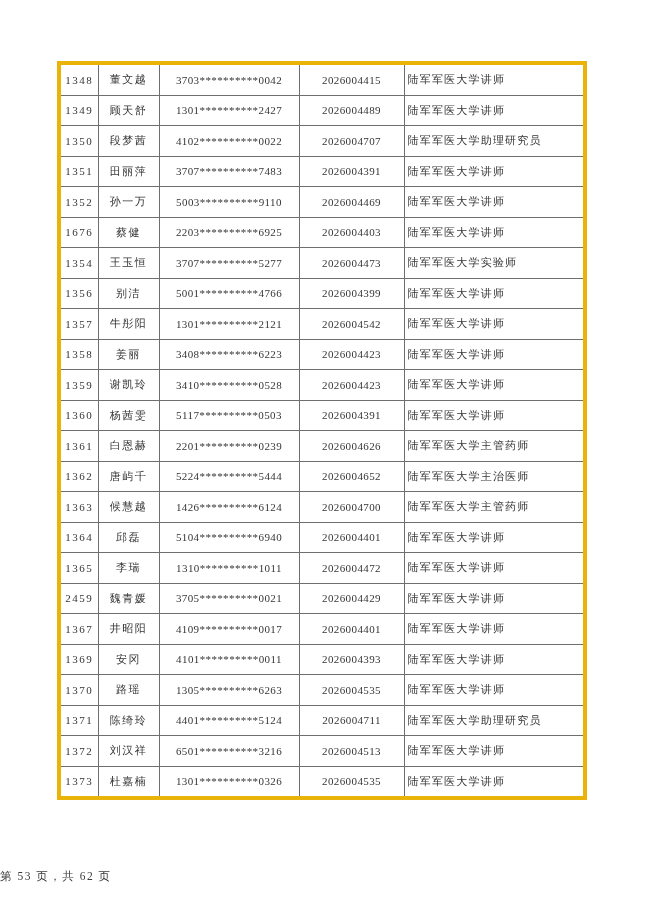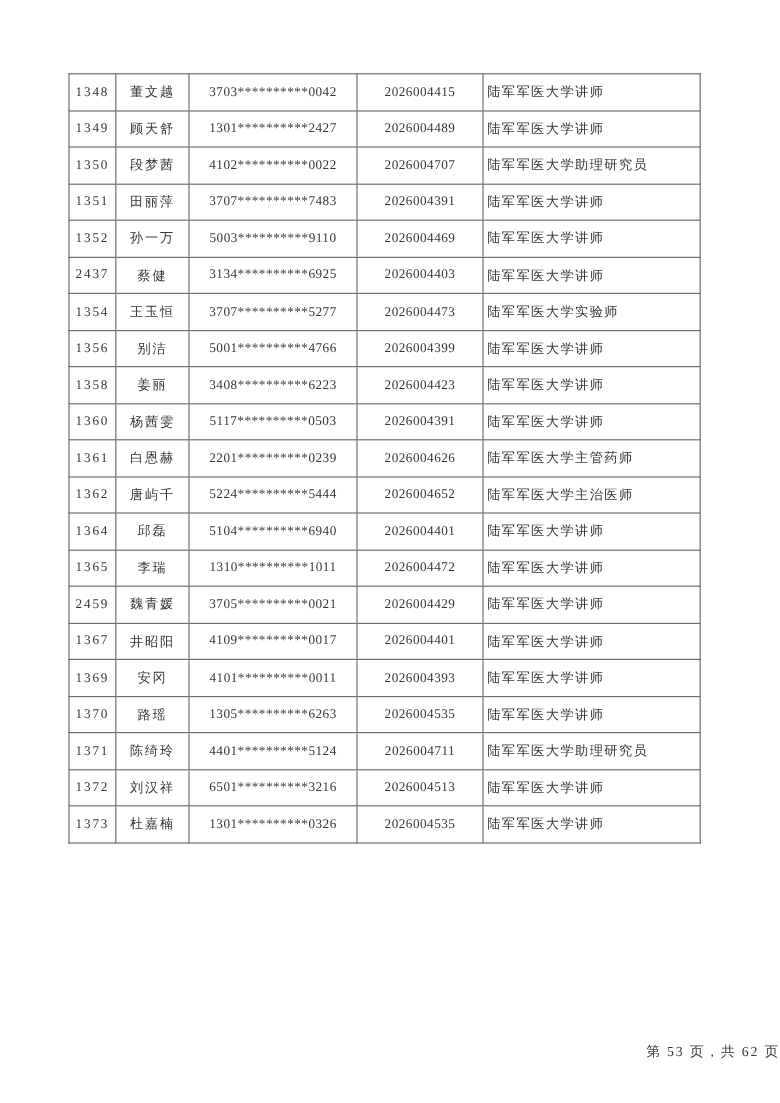--- a/index.html
+++ b/index.html
@@ -15,21 +15,21 @@
     font-family: "Liberation Serif", serif;
     overflow: hidden;
   }
   table.roster {
     position: absolute;
     left: 57px;
     top: 61px;
     width: 526px;
     border-collapse: collapse;
     table-layout: fixed;
-    border: 1px solid #eab308;
+    border: 4px solid #eab308;
   }
   table.roster td {
     border: 1px solid #6f6f6f;
     height: 29.5px;
     padding: 0;
     font-size: 11px;
     color: #363636;
     text-align: center;
     vertical-align: middle;
     white-space: nowrap;
@@ -43,21 +43,21 @@
     text-align: left;
     padding-left: 3px;
     letter-spacing: 1.2px;
     margin-left: 32px;
   }
   .footer {
     position: absolute;
     left: 0;
     top: 869px;
     width: 650px;
-    text-align: right;
+    text-align: left;
     font-size: 11.5px;
     color: #3a3a3a;
     letter-spacing: 1.5px;
   }
 </style>
 </head>
 <body>
 
 <div class="page">
   <table class="roster">
@@ -98,44 +98,58 @@
           <td class="c4">陆军军医大学讲师</td>
         </tr>
         <tr>
           <td class="c0 c1">1352</td>
           <td class="c1">孙一万</td>
           <td class="c2">5003**********9110</td>
           <td class="c3">2026004469</td>
           <td class="c4">陆军军医大学讲师</td>
         </tr>
         <tr>
-          <td class="c0 c1">2437</td>
+          <td class="c0 c1">1676</td>
           <td class="c1">蔡健</td>
-          <td class="c2">3134**********6925</td>
+          <td class="c2">2203**********6925</td>
           <td class="c3">2026004403</td>
           <td class="c4">陆军军医大学讲师</td>
         </tr>
         <tr>
           <td class="c0 c1">1354</td>
           <td class="c1">王玉恒</td>
           <td class="c2">3707**********5277</td>
           <td class="c3">2026004473</td>
           <td class="c4">陆军军医大学实验师</td>
         </tr>
         <tr>
           <td class="c0 c1">1356</td>
           <td class="c1">别洁</td>
           <td class="c2">5001**********4766</td>
           <td class="c3">2026004399</td>
           <td class="c4">陆军军医大学讲师</td>
         </tr>
         <tr>
+          <td class="c0 c1">1357</td>
+          <td class="c1">牛彤阳</td>
+          <td class="c2">1301**********2121</td>
+          <td class="c3">2026004542</td>
+          <td class="c4">陆军军医大学讲师</td>
+        </tr>
+        <tr>
           <td class="c0 c1">1358</td>
           <td class="c1">姜丽</td>
           <td class="c2">3408**********6223</td>
+          <td class="c3">2026004423</td>
+          <td class="c4">陆军军医大学讲师</td>
+        </tr>
+        <tr>
+          <td class="c0 c1">1359</td>
+          <td class="c1">谢凯玲</td>
+          <td class="c2">3410**********0528</td>
           <td class="c3">2026004423</td>
           <td class="c4">陆军军医大学讲师</td>
         </tr>
         <tr>
           <td class="c0 c1">1360</td>
           <td class="c1">杨茜雯</td>
           <td class="c2">5117**********0503</td>
           <td class="c3">2026004391</td>
           <td class="c4">陆军军医大学讲师</td>
         </tr>
@@ -145,20 +159,27 @@
           <td class="c2">2201**********0239</td>
           <td class="c3">2026004626</td>
           <td class="c4">陆军军医大学主管药师</td>
         </tr>
         <tr>
           <td class="c0 c1">1362</td>
           <td class="c1">唐屿千</td>
           <td class="c2">5224**********5444</td>
           <td class="c3">2026004652</td>
           <td class="c4">陆军军医大学主治医师</td>
+        </tr>
+        <tr>
+          <td class="c0 c1">1363</td>
+          <td class="c1">候慧越</td>
+          <td class="c2">1426**********6124</td>
+          <td class="c3">2026004700</td>
+          <td class="c4">陆军军医大学主管药师</td>
         </tr>
         <tr>
           <td class="c0 c1">1364</td>
           <td class="c1">邱磊</td>
           <td class="c2">5104**********6940</td>
           <td class="c3">2026004401</td>
           <td class="c4">陆军军医大学讲师</td>
         </tr>
         <tr>
           <td class="c0 c1">1365</td>

